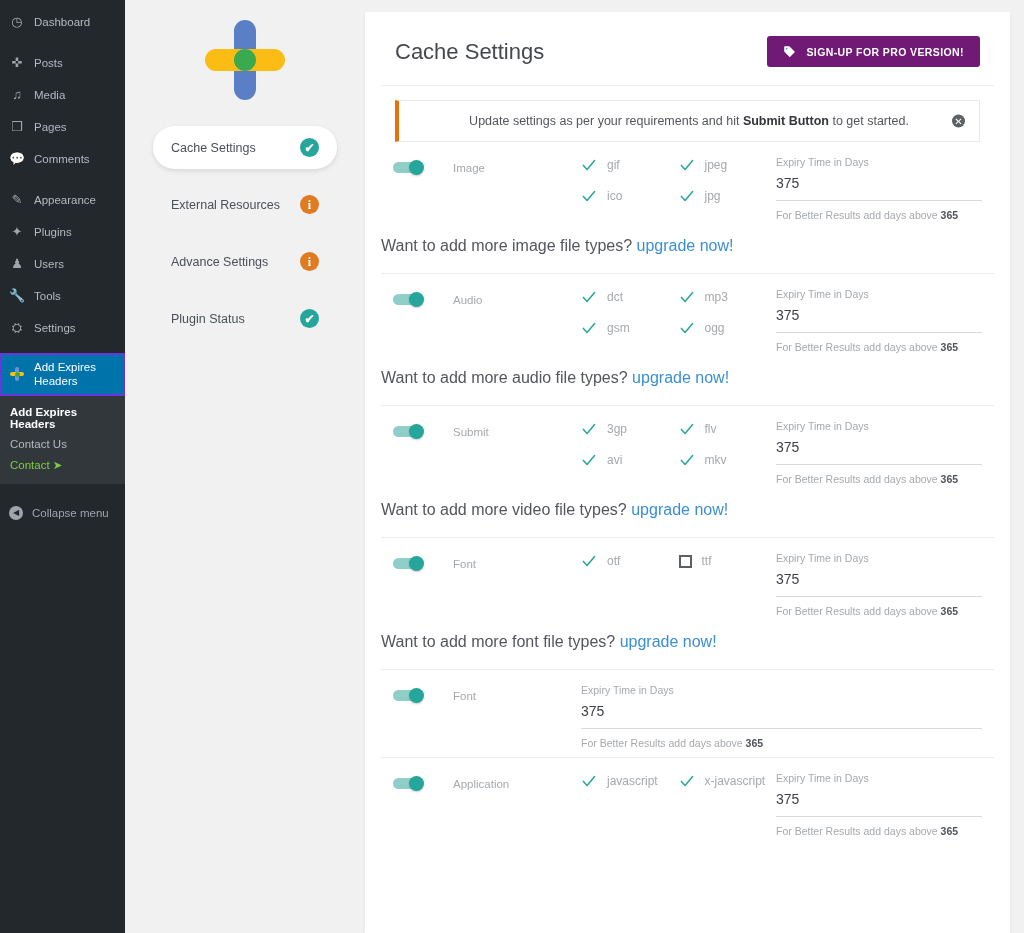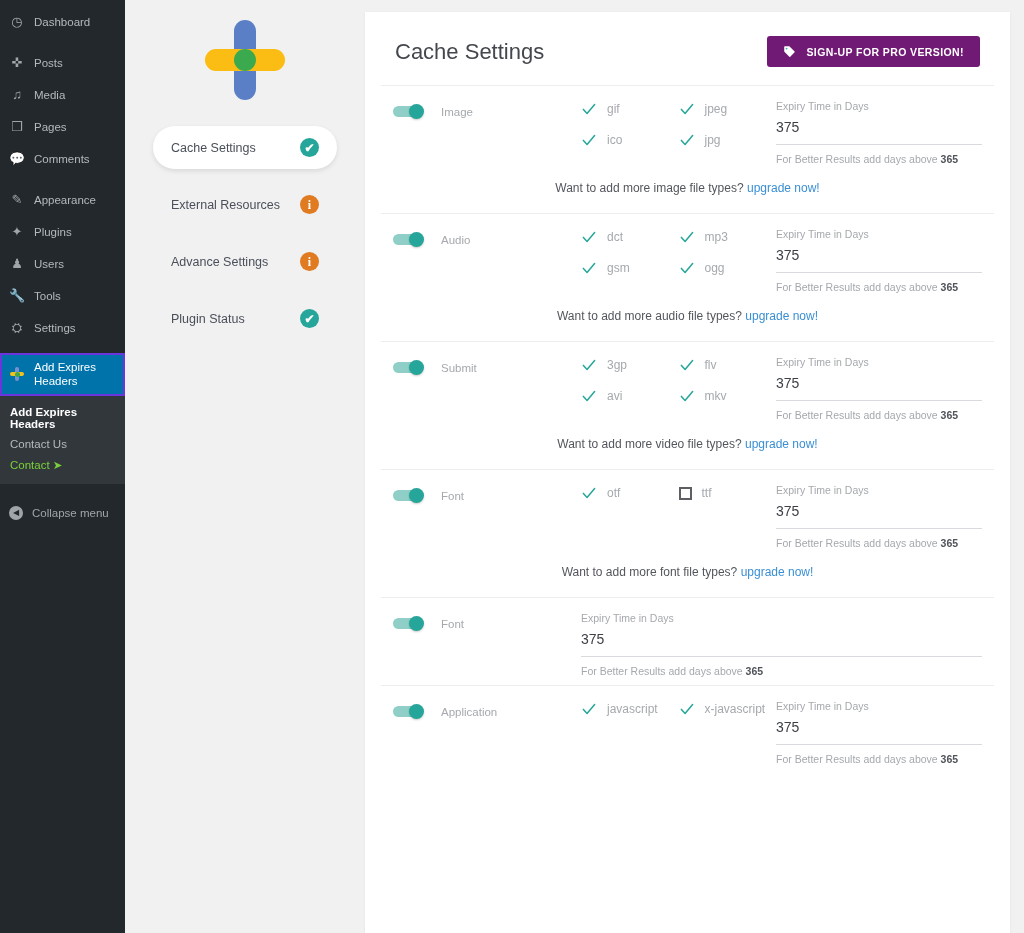--- a/index.html
+++ b/index.html
@@ -123,21 +123,21 @@
     position: absolute; right: 14px; top: 50%; transform: translateY(-50%);
     width: 13px; height: 13px; border-radius: 50%; background: #5c5f63;
     color: #fff; font-size: 10px; line-height: 13px; text-align: center;
     cursor: pointer; font-family: "Liberation Sans", sans-serif;
   }
 
   
   .type-row { border-bottom: 1px solid #ededed; padding: 14px 0 8px 0; }
   .type-row:last-child { border-bottom: none; }
   .row-grid { display: flex; align-items: flex-start; }
-  .col-toggle { width: 200px; display: flex; align-items: center; gap: 14px; padding-left: 12px; padding-top: 4px; }
+  .col-toggle { width: 200px; display: flex; align-items: center; gap: 26px; padding-left: 12px; padding-top: 4px; }
   .col-ext { width: 195px; display: flex; flex-wrap: wrap; padding-top: 2px; }
   .col-expiry { flex: 1; padding-right: 12px; }
 
   .switch { width: 34px; height: 15px; position: relative; flex: 0 0 34px; cursor: pointer; }
   .switch .track {
     position: absolute; left: 0; top: 2px; width: 28px; height: 11px;
     border-radius: 6px; background: #8fcfc7;
   }
   .switch .knob {
     position: absolute; left: 16px; top: 0; width: 15px; height: 15px;
@@ -156,21 +156,21 @@
   }
 
   .expiry-label { font-size: 10.5px; color: #a5a9ad; margin-bottom: 7px; }
   .expiry-value {
     font-size: 14px; color: #3d4047; padding-bottom: 9px;
     border-bottom: 1px solid #d8dade; width: 100%;
   }
   .expiry-hint { font-size: 10.5px; color: #a5a9ad; margin-top: 8px; }
   .expiry-hint b { color: #50535a; }
 
-  .upsell { text-align: center; font-size: 12px; color: #53565c; padding: 16px 0 10px 0; }
+  .upsell { font-size: 16px; color: #53565c; padding: 16px 0 10px 0; }
   .upsell a { color: #3a8fd4; text-decoration: none; cursor: pointer; }
 </style>
 </head>
 <body>
 
 <div class="app">
 
   <nav class="wp-sidebar">
     <div id="wp-menu">
         <div class="wp-item">
@@ -274,20 +274,26 @@
         <h1 class="page-title">Cache Settings</h1>
         <button class="pro-btn">
           <svg class="tag-icon" width="13" height="13" viewBox="0 0 16 16">
             <path d="M1.5 7.6V2.2c0-.4.3-.7.7-.7h5.4c.2 0 .4.1.5.2l6.2 6.2c.3.3.3.8 0 1.1l-5.4 5.4c-.3.3-.8.3-1.1 0L1.7 8.2c-.1-.1-.2-.3-.2-.6z" fill="#ffffff"></path>
             <circle cx="4.4" cy="4.4" r="1.1" fill="#2cb5a0"></circle>
           </svg>
           <span>SIGN-UP FOR PRO VERSION!</span>
         </button>
       </header>
 
+      <div class="notice">
+        <div>
+          <span>Update settings as per your requirements and hit </span><b>Submit Button</b><span> to get started.</span>
+        </div>
+        <span class="notice-close">✕</span>
+      </div>
 
       <div id="rows">
           <div class="type-row">
             <div class="row-grid">
               <div class="col-toggle">
                 <span class="switch">
                   <span class="track"></span>
                   <span class="knob"></span>
                 </span>
                 <span class="type-label">Image</span>

